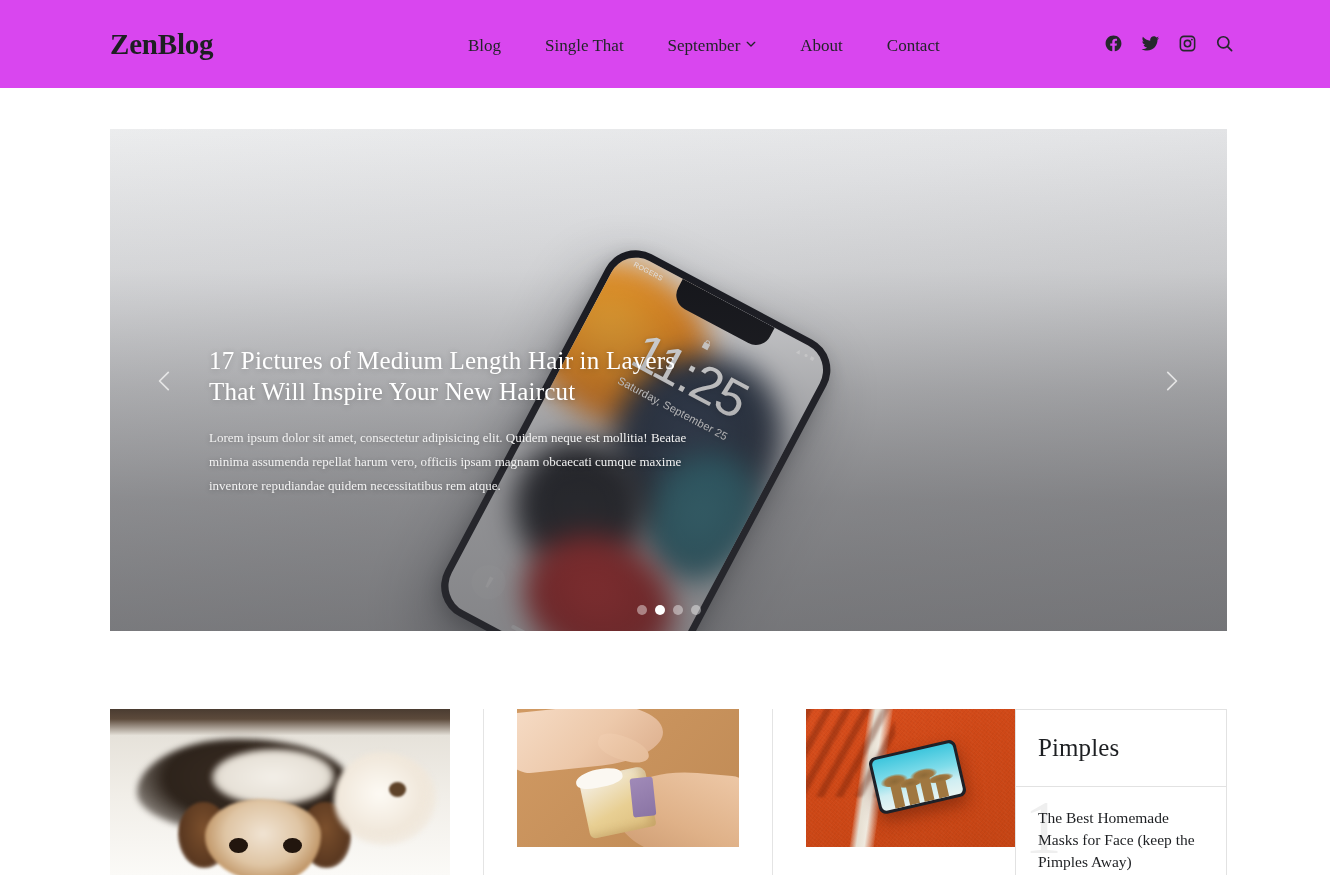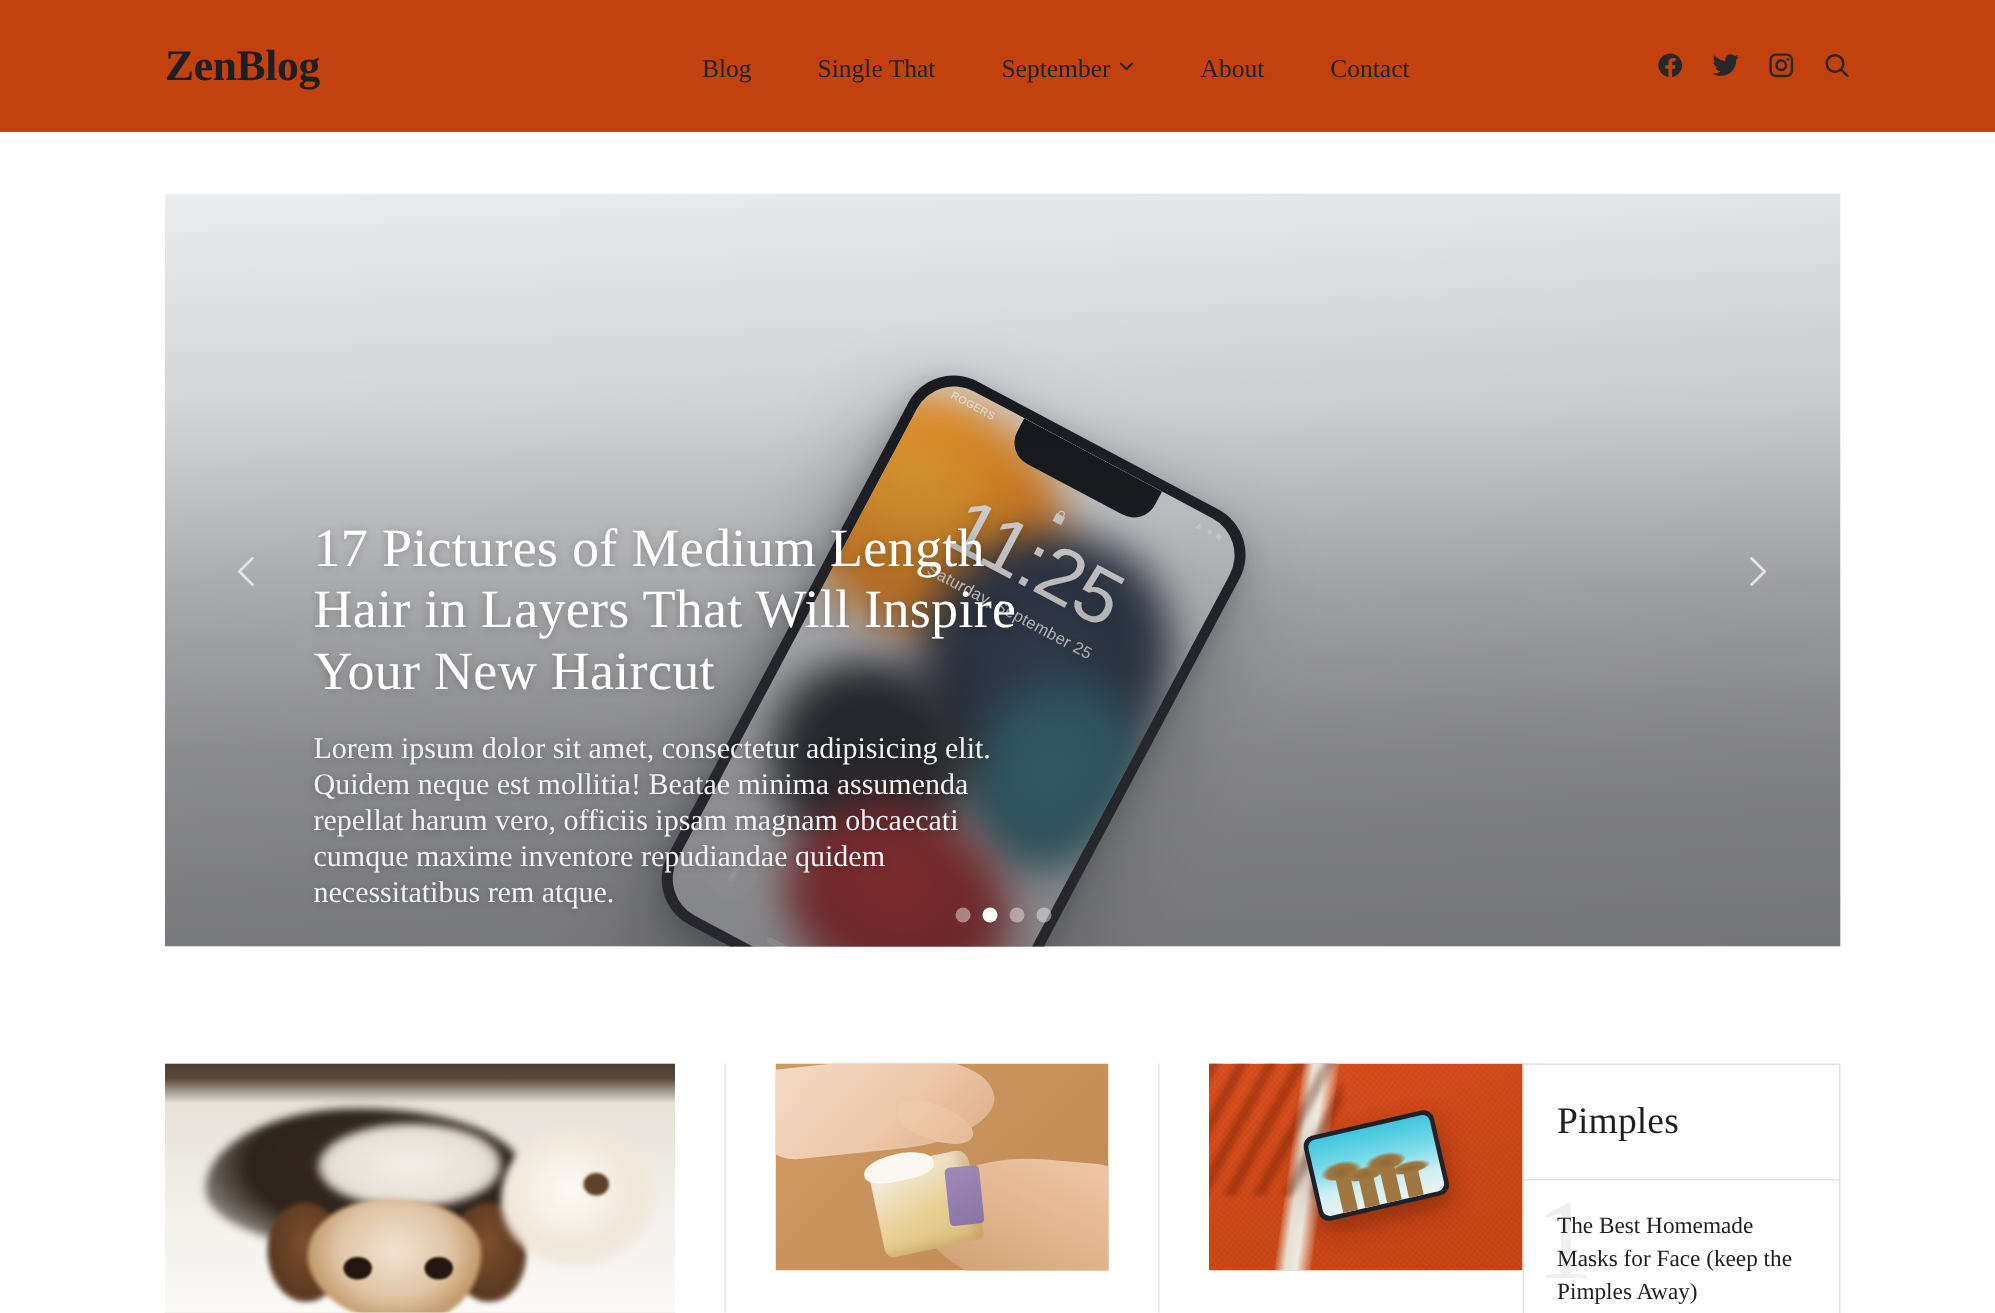--- a/index.html
+++ b/index.html
@@ -9,21 +9,21 @@
     height: 875px;
     overflow: hidden;
     background: #ffffff;
     font-family: "Liberation Serif", serif;
   }
 
   
   .site-header {
     width: 1330px;
     height: 88px;
-    background: #c2410c;
+    background: #d946ef;
     display: flex;
     align-items: center;
     position: relative;
   }
   .logo {
     position: absolute;
     left: 110px;
     top: 28px;
     font-family: "Liberation Serif", serif;
     font-weight: bold;
@@ -204,30 +204,30 @@
   }
   .hero-content {
     position: absolute;
     left: 99px;
     top: 216px;
     width: 510px;
     color: #ffffff;
   }
   .hero-title {
     font-family: "Liberation Serif", serif;
-    font-size: 36px;
-    line-height: 41px;
+    font-size: 25px;
+    line-height: 31px;
     font-weight: 400;
     letter-spacing: .2px;
     text-shadow: 0 1px 6px rgba(0,0,0,.22);
   }
   .hero-desc {
     margin-top: 19px;
     font-family: "Liberation Serif", serif;
-    font-size: 20px;
+    font-size: 13px;
     line-height: 24px;
     color: #f2f2f2;
     width: 490px;
     text-shadow: 0 1px 5px rgba(0,0,0,.25);
   }
   .hero-arrow {
     position: absolute;
     top: 239px;
     width: 26px; height: 26px;
     color: #efefef;

